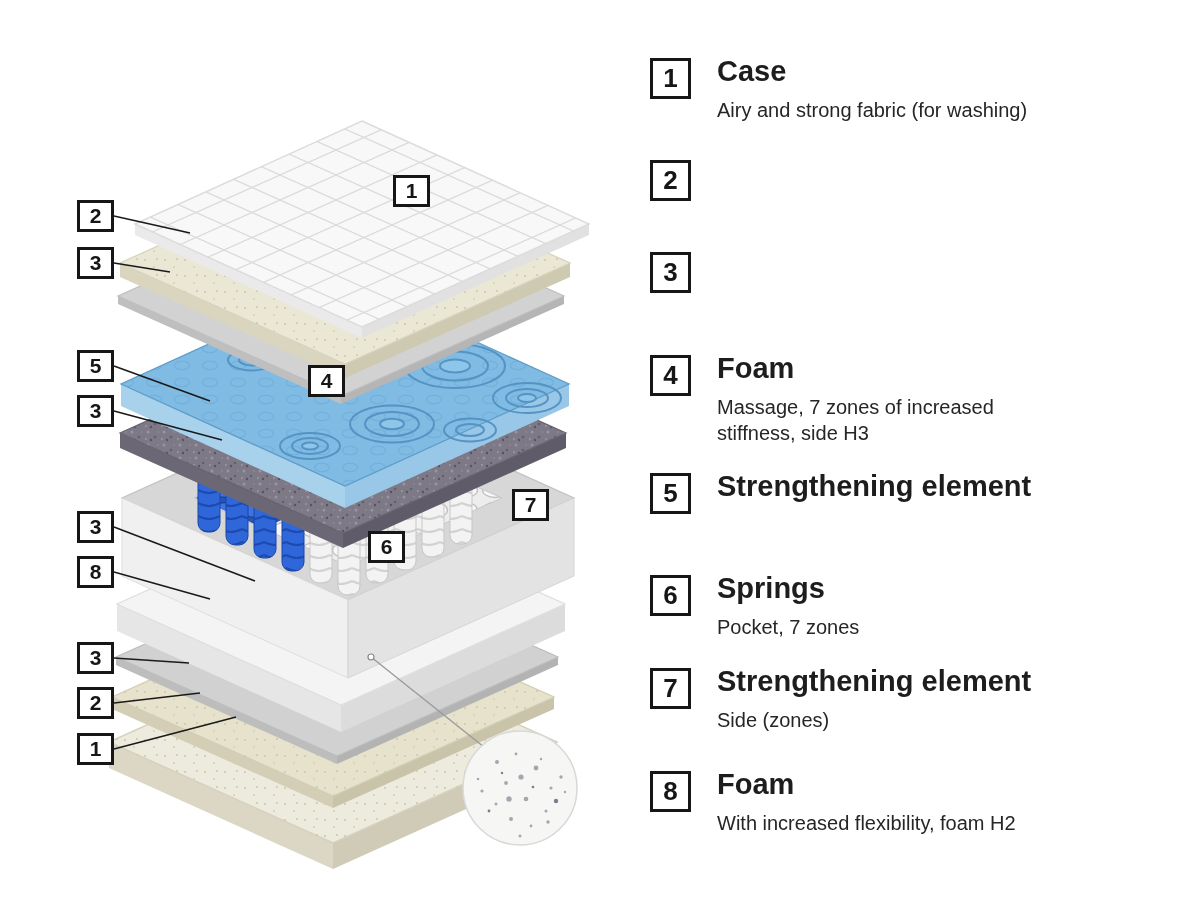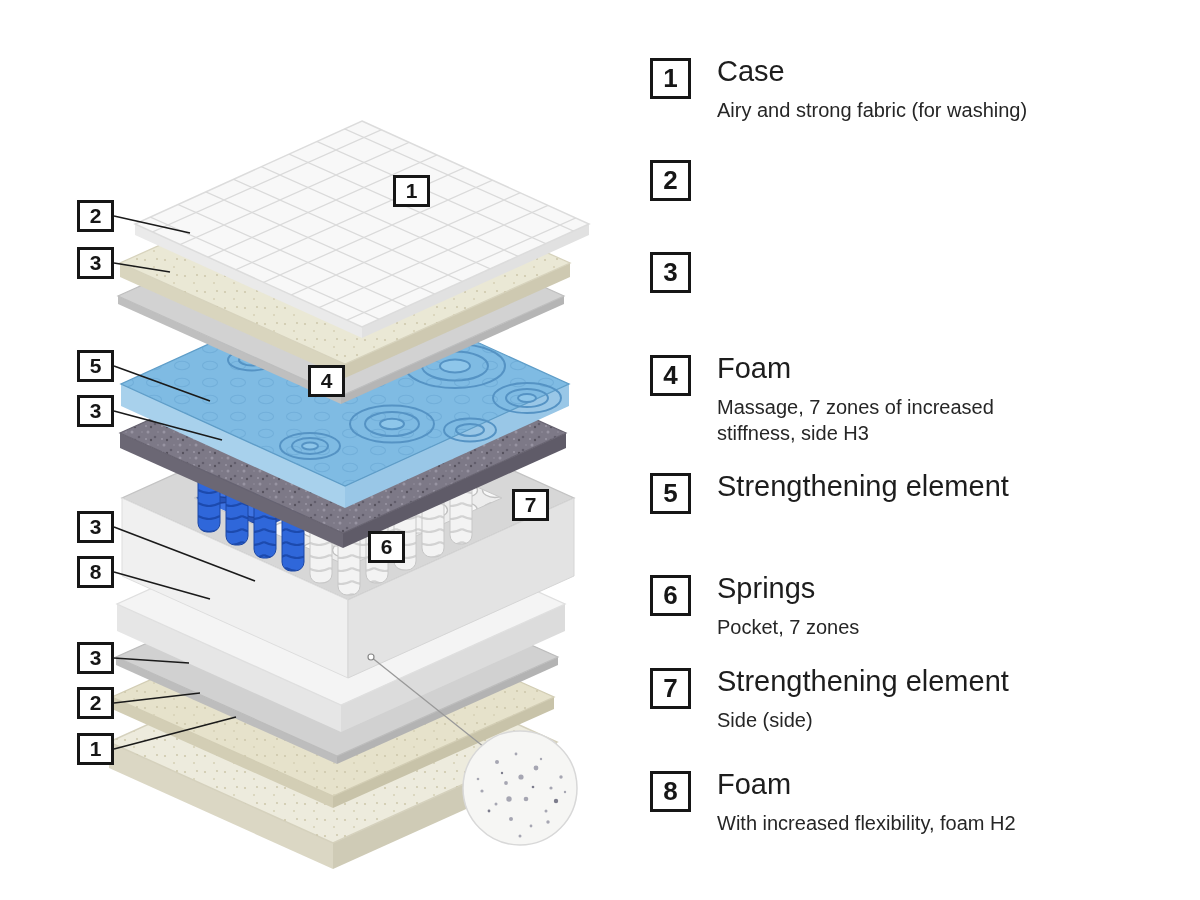--- a/index.html
+++ b/index.html
@@ -11,21 +11,21 @@
   
   .dlabel { position:absolute; width:37px; height:32px; background:#ffffff;
     border:3px solid #161616; display:flex; align-items:center; justify-content:center;
     font-size:21px; font-weight:bold; color:#161616; }
 
   
   .legend-item { position:absolute; left:650px; display:flex; gap:26px; width:540px; }
   .numbox { width:41px; height:41px; border:3px solid #161616; background:#fff;
     display:flex; align-items:center; justify-content:center; font-size:26px;
     font-weight:bold; color:#161616; flex-shrink:0; }
-  .ltitle { font-size:29px; font-weight:normal; color:#1d1d1d; line-height:1.15; margin-top:-3px; }
+  .ltitle { font-size:29px; font-weight:bold; color:#1d1d1d; line-height:1.15; margin-top:-3px; }
   .ldesc  { font-size:20px; color:#262626; margin-top:9px; max-width:350px; line-height:1.3; }
 </style>
 </head>
 <body>
 
 <div class="stage">
 
   <svg class="diagram-svg" width="640" height="900" viewBox="0 0 640 900">
     <defs>
       <pattern id="quiltPat" width="56" height="25" patternUnits="userSpaceOnUse">
@@ -284,21 +284,21 @@
       <div>
         <div class="ltitle">Springs</div>
         <div class="ldesc">Pocket, 7 zones</div>
       </div>
     </div>
 
     <div class="legend-item" style="top:668px;">
       <div class="numbox">7</div>
       <div>
         <div class="ltitle">Strengthening element</div>
-        <div class="ldesc">Side (side)</div>
+        <div class="ldesc">Side (zones)</div>
       </div>
     </div>
 
     <div class="legend-item" style="top:771px;">
       <div class="numbox">8</div>
       <div>
         <div class="ltitle">Foam</div>
         <div class="ldesc">With increased flexibility, foam H2</div>
       </div>
     </div>

